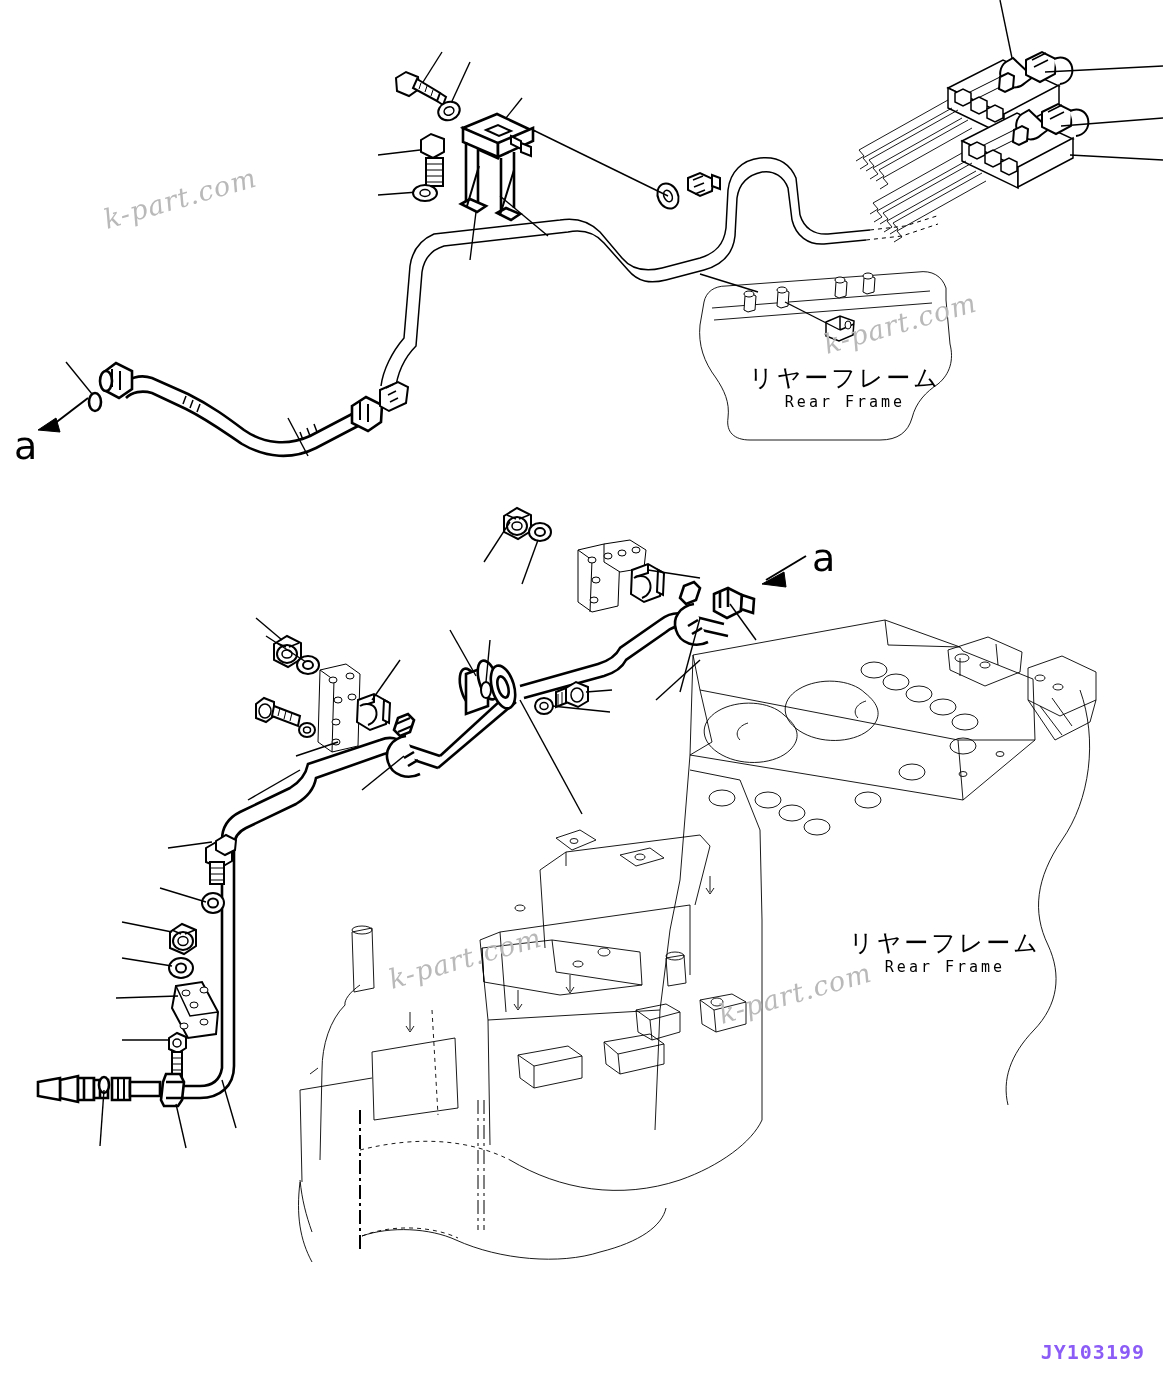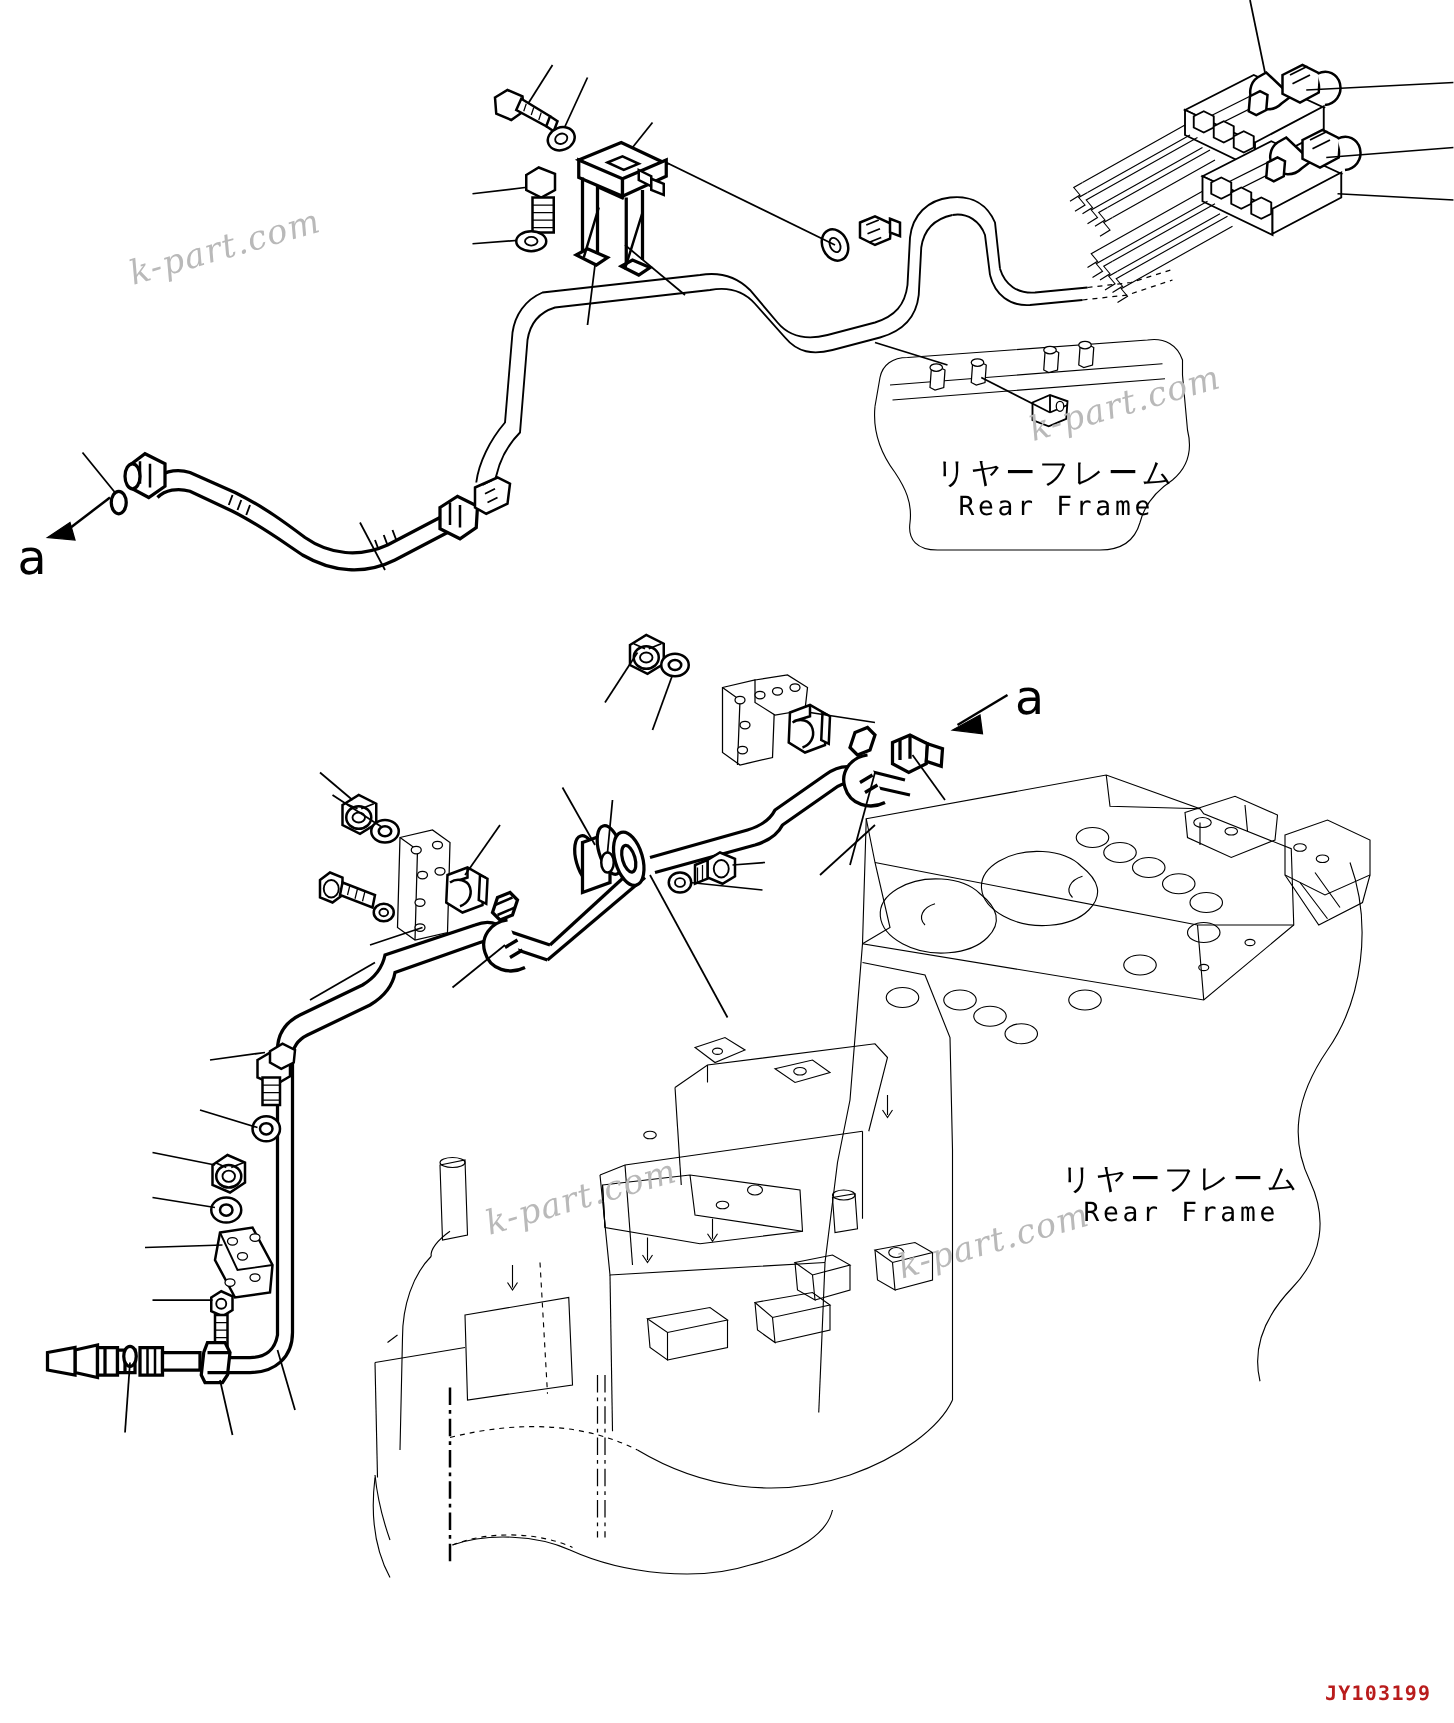--- a/index.html
+++ b/index.html
@@ -5,24 +5,24 @@
 <style>
   html,body{margin:0;padding:0;background:#fff;}
   body{font-family:"DejaVu Sans",sans-serif;}
   #page{position:relative;width:1163px;height:1378px;background:#fff;overflow:hidden;}
   #svgroot{position:absolute;left:0;top:0;width:1163px;height:1378px;}
   .wm{position:absolute;color:#b9b9b9;font-family:"DejaVu Serif",serif;font-style:italic;
       font-size:27px;letter-spacing:1px;transform:rotate(-16deg);transform-origin:left top;
       white-space:nowrap;user-select:none;}
   .lbl{position:absolute;white-space:nowrap;color:#000;text-align:center;}
   .lbl .jp{font-family:"DejaVu Sans",sans-serif;font-size:24px;letter-spacing:3px;line-height:1.15;}
-  .lbl .en{font-family:"DejaVu Sans Mono","Liberation Mono",monospace;font-size:21px;letter-spacing:3px;line-height:1.2;}
+  .lbl .en{font-family:"DejaVu Sans Mono","Liberation Mono",monospace;font-size:15px;letter-spacing:3px;line-height:1.2;}
   .mark{position:absolute;font-family:"DejaVu Sans",sans-serif;font-size:38px;font-weight:400;color:#000;}
   .partno{position:absolute;right:18px;bottom:14px;font-family:"DejaVu Sans Mono","Liberation Mono",monospace;
-          font-size:16px;letter-spacing:1px;color:#b91c1c;font-weight:bold;text-align:center;}
+          font-size:20px;letter-spacing:1px;color:#8b5cf6;font-weight:bold;text-align:center;}
 </style>
 </head>
 <body>
 
 <div id="page">
 
 <svg id="svgroot" viewBox="0 0 1163 1378">
   <defs>
     <style>
       .t{fill:none;stroke:#000;}

